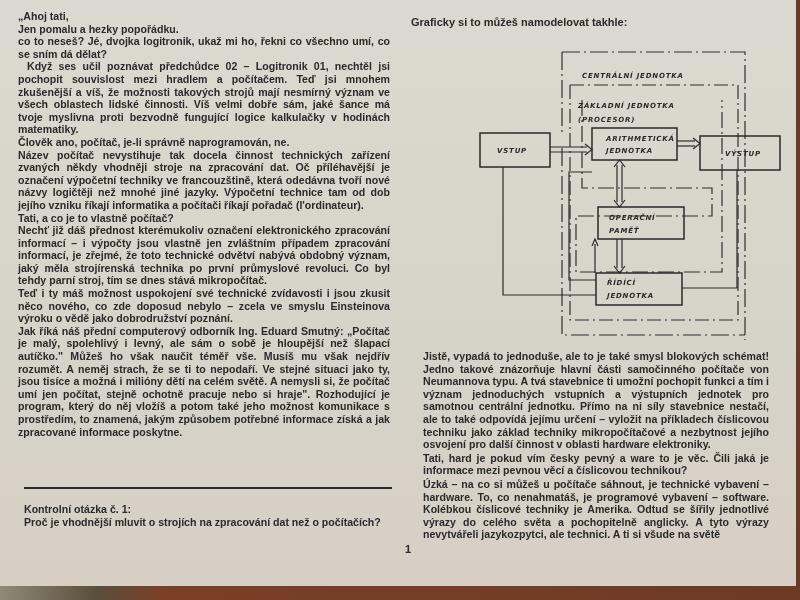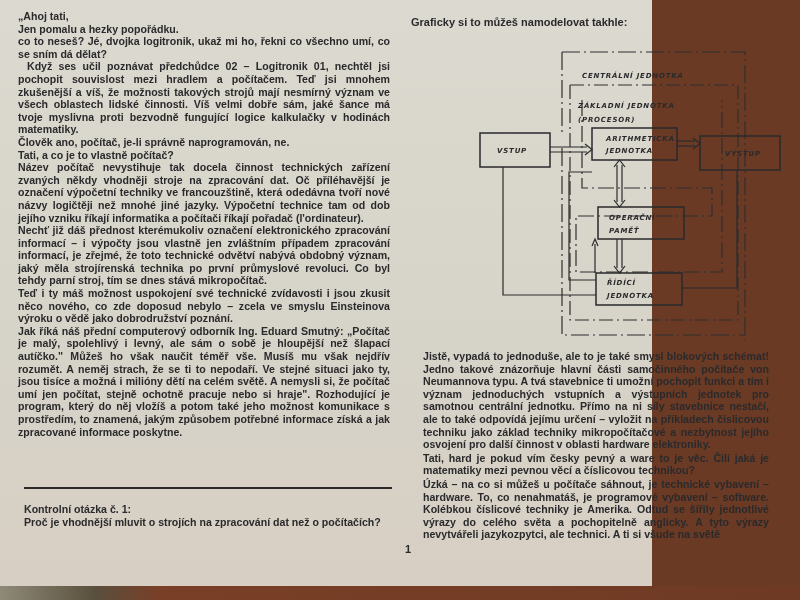--- a/index.html
+++ b/index.html
@@ -1,17 +1,17 @@
 <!DOCTYPE html>
 <html><head>
 <meta charset="utf-8">
 <style>
   html,body{margin:0;padding:0;}
   body{width:800px;height:600px;overflow:hidden;background:#6b3a24;position:relative;font-family:"Liberation Sans",sans-serif;}
-  .page{position:absolute;left:0;top:0;width:652px;height:588px;background:linear-gradient(180deg,#dcdad0 0%,#d6d3c8 60%,#d8cfc4 100%);}
+  .page{position:absolute;left:0;top:0;width:796px;height:588px;background:linear-gradient(180deg,#dcdad0 0%,#d6d3c8 60%,#d8cfc4 100%);}
   .bottom-strip{position:absolute;left:0;top:586px;width:800px;height:14px;background:linear-gradient(90deg,#8f8a78 0%,#5a4f3d 12%,#7a3f27 20%,#6e3a24 100%);}
   .col-left{position:absolute;left:18px;top:10px;width:372px;font-size:10.6px;line-height:12.6px;color:#2a2a2c;font-weight:bold;text-align:justify;}
   .col-left p{margin:0;}
   .col-left .indent{text-indent:9px;}
   .rule{position:absolute;left:24px;top:487px;width:368px;height:1.5px;background:#2b2b2b;}
   .question{position:absolute;left:24px;top:503px;width:368px;font-size:10.6px;line-height:12.6px;color:#2a2a2c;font-weight:bold;text-align:justify;}
   .question p{margin:0;}
   .page-num{position:absolute;left:405px;top:543px;font-size:11px;font-weight:bold;color:#2a2a2c;}
   .col-right{position:absolute;left:423px;top:350px;width:346px;font-size:10.6px;line-height:12.6px;color:#2a2a2c;font-weight:bold;text-align:justify;}
   .col-right p{margin:0 0 1px 0;}
@@ -23,22 +23,22 @@
 <body>
 
 <div class="page">
 
   <div class="col-left">
     <p>„Ahoj tati,</p>
     <p>Jen pomalu a hezky popořádku.</p>
     <p>co to neseš? Jé, dvojka logitronik, ukaž mi ho, řekni co všechno umí, co se sním dá dělat?</p>
     <p class="indent">Když ses učil poznávat předchůdce 02 – Logitronik 01, nechtěl jsi pochopit souvislost mezi hradlem a počítačem. Teď jsi mnohem zkušenější a víš, že možnosti takových strojů mají nesmírný význam ve všech oblastech lidské činnosti. Víš velmi dobře sám, jaké šance má tvoje myslivna proti bezvodně fungující logice kalkulačky v hodinách matematiky.</p>
     <p>Člověk ano, počítač, je-li správně naprogramován, ne.</p>
+    <p>Název počítač nevystihuje tak docela činnost technických zařízení zvaných někdy vhodněji stroje na zpracování dat. Oč příléhavější je označení výpočetní techniky ve francouzštině, která odedávna tvoří nové názvy logičtěji než mnohé jiné jazyky. Výpočetní technice tam od dob jejího vzniku říkají informatika a počítači říkají pořadač (l'ordinateur).</p>
     <p>Tati, a co je to vlastně počítač?</p>
-    <p>Název počítač nevystihuje tak docela činnost technických zařízení zvaných někdy vhodněji stroje na zpracování dat. Oč příléhavější je označení výpočetní techniky ve francouzštině, která odedávna tvoří nové názvy logičtěji než mnohé jiné jazyky. Výpočetní technice tam od dob jejího vzniku říkají informatika a počítači říkají pořadač (l'ordinateur).</p>
     <p>Nechť již dáš přednost kterémukoliv označení elektronického zpracování informací – i výpočty jsou vlastně jen zvláštním případem zpracování informací, je zřejmé, že toto technické odvětví nabývá obdobný význam, jaký měla strojírenská technika po první průmyslové revoluci. Co byl tehdy parní stroj, tím se dnes stává mikropočítač.</p>
     <p>Teď i ty máš možnost uspokojení své technické zvídavosti i jsou zkusit něco nového, co zde doposud nebylo – zcela ve smyslu Einsteinova výroku o vědě jako dobrodružství poznání.</p>
     <p>Jak říká náš přední computerový odborník Ing. Eduard Smutný: „Počítač je malý, spolehlivý i levný, ale sám o sobě je hloupější než šlapací autíčko." Můžeš ho však naučit téměř vše. Musíš mu však nejdřív rozumět. A neměj strach, že se ti to nepodaří. Ve stejné situaci jako ty, jsou tisíce a možná i milióny dětí na celém světě. A nemysli si, že počítač umí jen počítat, stejně ochotně pracuje nebo si hraje". Rozhodující je program, který do něj vložíš a potom také jeho možnost komunikace s prostředím, to znamená, jakým způsobem potřebné informace získá a jak zpracované informace poskytne.</p>
   </div>
 
   <div class="rule"></div>
 
   <div class="question">
     <p>Kontrolní otázka č. 1:</p>
     <p>Proč je vhodnější mluvit o strojích na zpracování dat než o počítačích?</p>
@@ -103,18 +103,18 @@
     <text class="dlabel" x="136" y="113">JEDNOTKA</text>
     <text class="dlabel" x="255" y="116">VÝSTUP</text>
     <text class="dlabel" x="139" y="180">OPERAČNÍ</text>
     <text class="dlabel" x="139" y="193">PAMĚŤ</text>
     <text class="dlabel" x="137" y="245">ŘÍDÍCÍ</text>
     <text class="dlabel" x="137" y="258">JEDNOTKA</text>
   </svg>
 
   <div class="col-right">
     <p>Jistě, vypadá to jednoduše, ale to je také smysl blokových schémat! Jedno takové znázorňuje hlavní části samočinného počítače von Neumannova typu. A tvá stavebnice ti umožní pochopit funkci a tím i význam jednoduchých vstupních a výstupních jednotek pro samotnou centrální jednotku. Přímo na ni síly stavebnice nestačí, ale to také odpovídá jejímu určení – vyložit na příkladech číslicovou techniku jako základ techniky mikropočítačové a nezbytnost jejího osvojení pro další činnost v oblasti hardware elektroniky.</p>
-    <p>Tati, hard je pokud vím česky pevný a ware to je věc. Čili jaká je matematiky mezi pevnou věcí a číslicovou technikou?</p>
+    <p>Tati, hard je pokud vím česky pevný a ware to je věc. Čili jaká je informace mezi pevnou věcí a číslicovou technikou?</p>
     <p>Úzká – na co si můžeš u počítače sáhnout, je technické vybavení – hardware. To, co nenahmatáš, je programové vybavení – software. Kolébkou číslicové techniky je Amerika. Odtud se šířily jednotlivé výrazy do celého světa a pochopitelně anglicky. A tyto výrazy nevytvářeli jazykozpytci, ale technici. A ti si všude na světě</p>
   </div>
 </div>
 
 <div class="bottom-strip"></div>
 
 </body></html>

